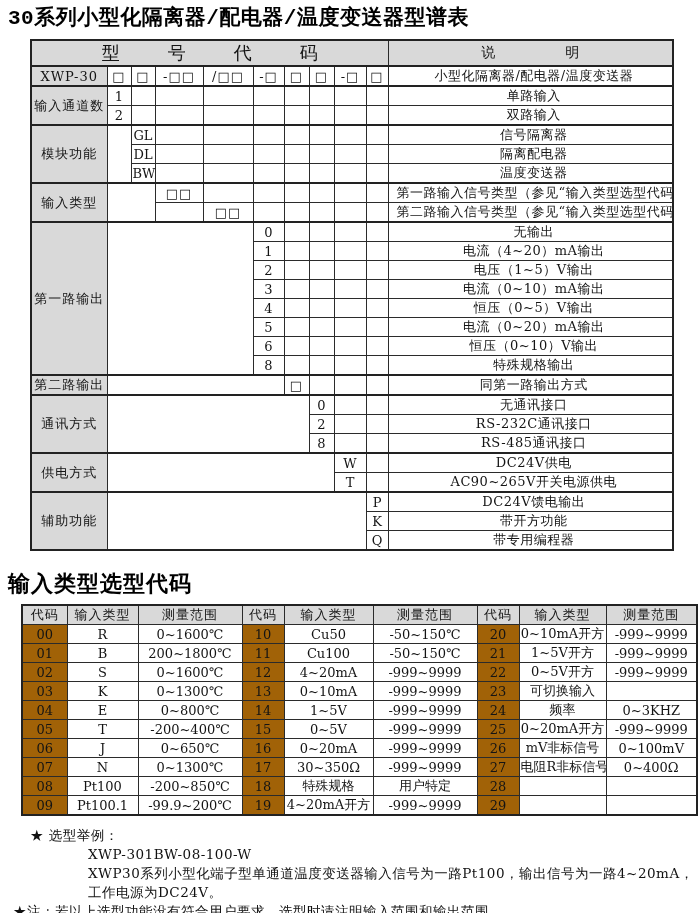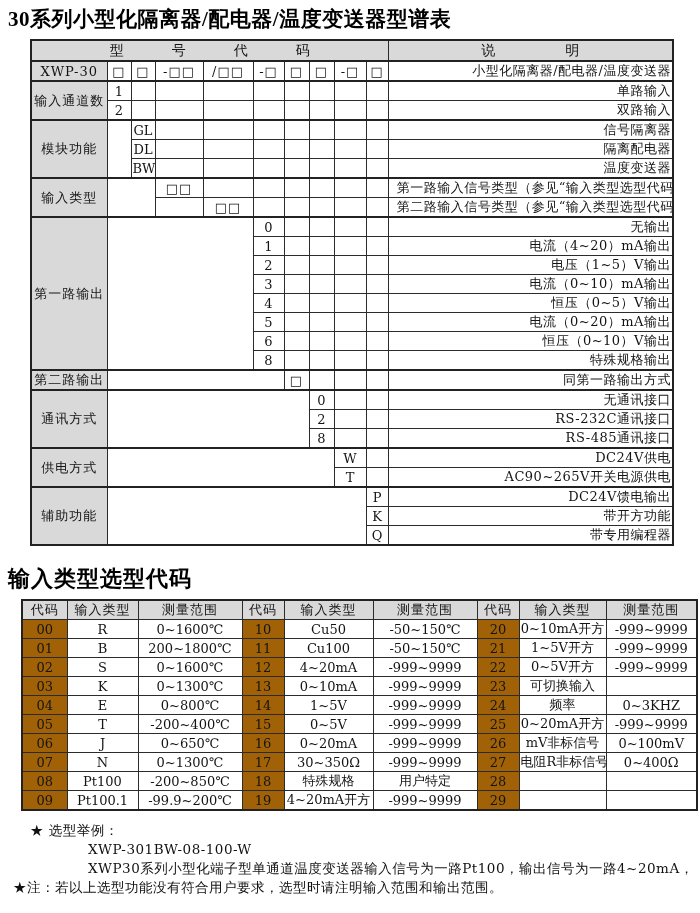--- a/index.html
+++ b/index.html
@@ -1,47 +1,47 @@
 <!DOCTYPE html>
 <html><head>
 <meta charset="utf-8">
 <style>
   html,body{margin:0;padding:0;background:#ffffff;}
   .page{
     position:relative;width:700px;height:913px;background:#ffffff;overflow:hidden;
     font-family:"DejaVu Serif","Liberation Serif",serif;color:#141414;
   }
   .title1{
-    font-family:Liberation Serif, serif;
+    font-family:Liberation Mono, monospace;
     font-weight:bold;font-size:21px;line-height:26px;
     margin:6px 0 7px 8px;letter-spacing:0.5px;color:#000;
   }
   .title2{
     font-family:"Liberation Sans","DejaVu Sans",sans-serif;
     font-weight:bold;font-size:22px;line-height:28px;
     margin:19px 4px 6px 8px;letter-spacing:1px;color:#000;
   }
   table{border-collapse:collapse;table-layout:fixed;}
   .model-table{margin-left:30px;width:644px;border:2px solid #222;}
   .model-table td{
     border:1px solid #2b2b2b;height:18px;padding:0 1px;
     font-size:13px;text-align:center;vertical-align:middle;
     overflow:hidden;white-space:nowrap;
   }
   .model-table tr.section-start td{border-top:2px solid #222;}
   .model-table td.hdr-code{
-    background:#d9d9d9;font-size:14px;letter-spacing:48px;text-indent:48px;height:19px;
+    background:#d9d9d9;font-size:18px;letter-spacing:48px;text-indent:48px;height:19px;
   }
   .model-table td.hdr-desc{
     background:#d9d9d9;font-size:14px;letter-spacing:70px;text-indent:70px;
   }
   .model-table td.lbl{background:#d9d9d9;font-size:13px;letter-spacing:1px;}
   .model-table td.code{font-size:13px;}
   .model-table td.boxes{font-size:13px;letter-spacing:1px;}
-  .model-table td.desc{text-align:right;padding-left:8px;letter-spacing:0.5px;}
+  .model-table td.desc{text-align:center;padding-left:8px;letter-spacing:0.5px;}
   .code-table{margin-left:21px;width:677px;border:2px solid #222;}
   .code-table td{
     border:1px solid #2b2b2b;height:18px;padding:0 1px;
     font-size:13px;text-align:center;vertical-align:middle;
     overflow:hidden;white-space:nowrap;
   }
   .code-table td.hdr{background:#d9d9d9;font-size:13px;letter-spacing:1px;}
   .code-table td.code-col{background:#a16207;}
   .notes{margin:10px 0 0 0;font-size:13.5px;line-height:19px;letter-spacing:0.5px;color:#111;}
   .note-l1{margin-left:30px;}
@@ -429,16 +429,17 @@
           <td></td>
           <td></td>
         </tr>
       </tbody>
   </table>
 
   <div class="notes">
     <div class="note-l1"><span>★</span> <span>选型举例：</span></div>
     <div class="note-indent">XWP-301BW-08-100-W</div>
     <div class="note-indent">XWP30系列小型化端子型单通道温度变送器输入信号为一路Pt100，输出信号为一路4~20mA，</div>
+    <div class="note-indent">工作电源为DC24V。</div>
     <div class="note-last">★注：若以上选型功能没有符合用户要求，选型时请注明输入范围和输出范围。</div>
   </div>
 
 </div>
 
 </body></html>

